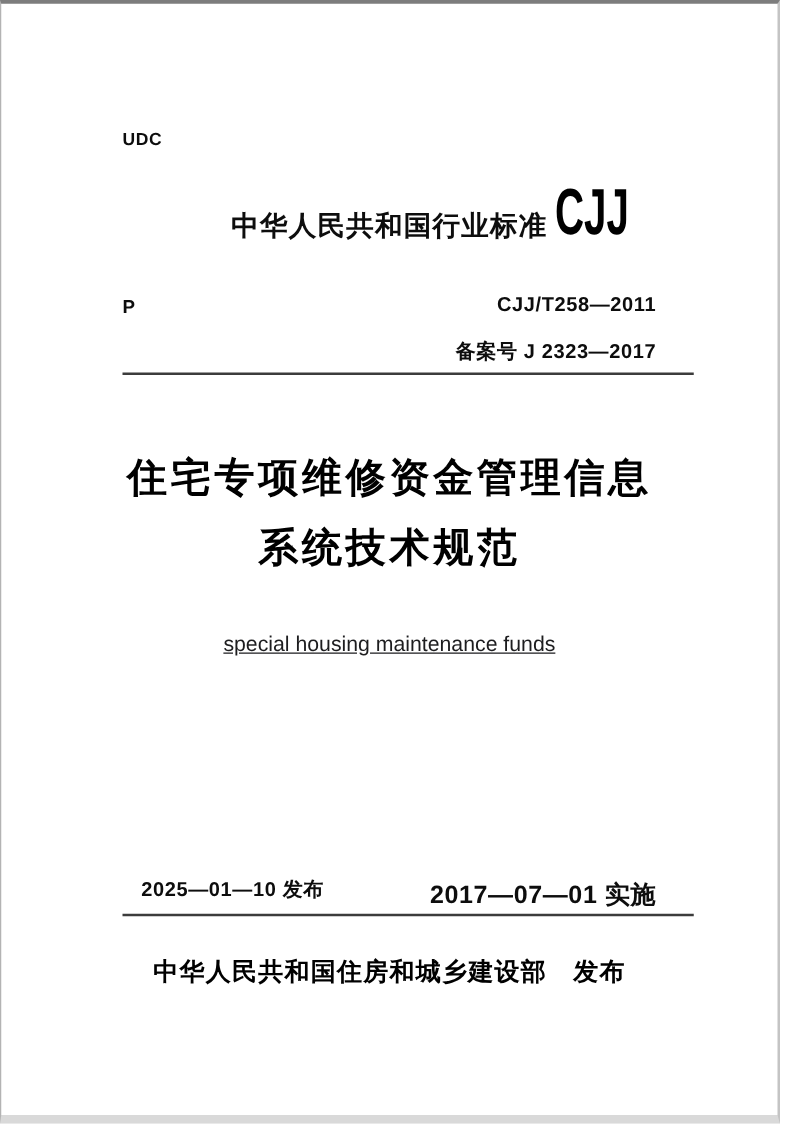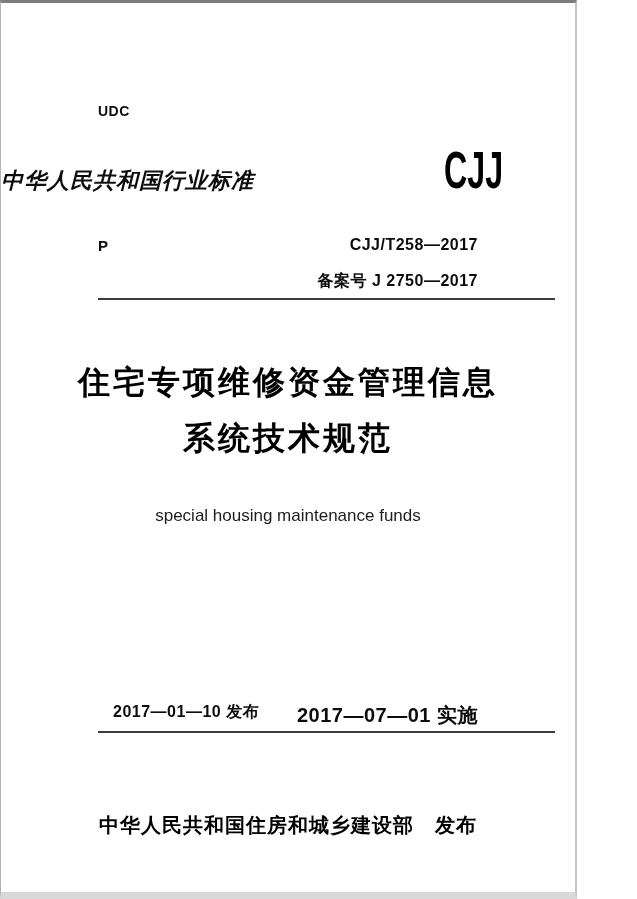--- a/index.html
+++ b/index.html
@@ -3,21 +3,21 @@
 <meta charset="utf-8">
 <style>
   html, body {
     margin: 0;
     padding: 0;
     background: #ffffff;
     font-family: "Liberation Sans", sans-serif;
   }
   .page {
     position: relative;
-    width: 577px;
+    width: 624px;
     height: 899px;
     box-sizing: border-box;
     background: #ffffff;
     border-top: 3px solid #7d7d7d;
     border-left: 1px solid #b3b3b3;
     border-right: 2px solid #c4c4c4;
     border-bottom: 7px solid #d9d9d9;
     overflow: hidden;
     color: #0d0d0d;
   }
@@ -27,25 +27,24 @@
     top: 100px;
     font-size: 14px;
     font-weight: bold;
     letter-spacing: 0.5px;
   }
   .std-type {
     position: absolute;
     left: 0;
     top: 163px;
     width: 100%;
-    text-align: left;
+    text-align: center;
     font-size: 22px;
     font-weight: bold;
     letter-spacing: 1px;
-    font-style: italic;
   }
   .cjj-logo {
     position: absolute;
     left: 443px;
     top: 141px;
     font-size: 52px;
     font-weight: 900;
     line-height: 1;
     transform: scaleX(0.62);
     transform-origin: left top;
@@ -99,21 +98,21 @@
   .title-en {
     position: absolute;
     left: 0;
     width: 100%;
     text-align: center;
     font-size: 17px;
     font-weight: normal;
     color: #1d1d1f;
   }
   .title-en-1 { top: 468px; }
-  .title-en-2 { top: 503px; }
+  .title-en-2 { top: 503px; text-decoration: underline; }
   .date-issue {
     position: absolute;
     left: 112px;
     top: 699px;
     font-size: 16px;
     font-weight: bold;
     letter-spacing: 0.5px;
   }
   .date-implement {
     position: absolute;
@@ -126,50 +125,49 @@
   .publisher {
     position: absolute;
     left: 0;
     top: 761px;
     width: 100%;
     text-align: center;
     font-size: 20px;
     font-weight: bold;
     letter-spacing: 1px;
     color: #000000;
-    margin-top: 48px;
   }
 </style>
 </head>
 <body>
 
 <div class="page">
 
   <div class="udc">UDC</div>
 
   <div class="std-type">中华人民共和国行业标准</div>
 
   <div class="cjj-logo">CJJ</div>
 
   <div class="p-label">P</div>
 
-  <div class="std-number">CJJ/T258—2017</div>
+  <div class="std-number">CJJ/T258—2011</div>
 
-  <div class="record-number">备案号 J 2750—2017</div>
+  <div class="record-number">备案号 J 2323—2017</div>
 
   <div class="rule rule-top"></div>
 
   <div class="title-cn title-cn-1">住宅专项维修资金管理信息</div>
 
   <div class="title-cn title-cn-2">系统技术规范</div>
 
 
   <div class="title-en title-en-2">special housing maintenance funds</div>
 
-  <div class="date-issue">2017—01—10 发布</div>
+  <div class="date-issue">2025—01—10 发布</div>
 
   <div class="date-implement">2017—07—01 实施</div>
 
   <div class="rule rule-bottom"></div>
 
   <div class="publisher">中华人民共和国住房和城乡建设部　发布</div>
 
 </div>
 
 </body></html>

